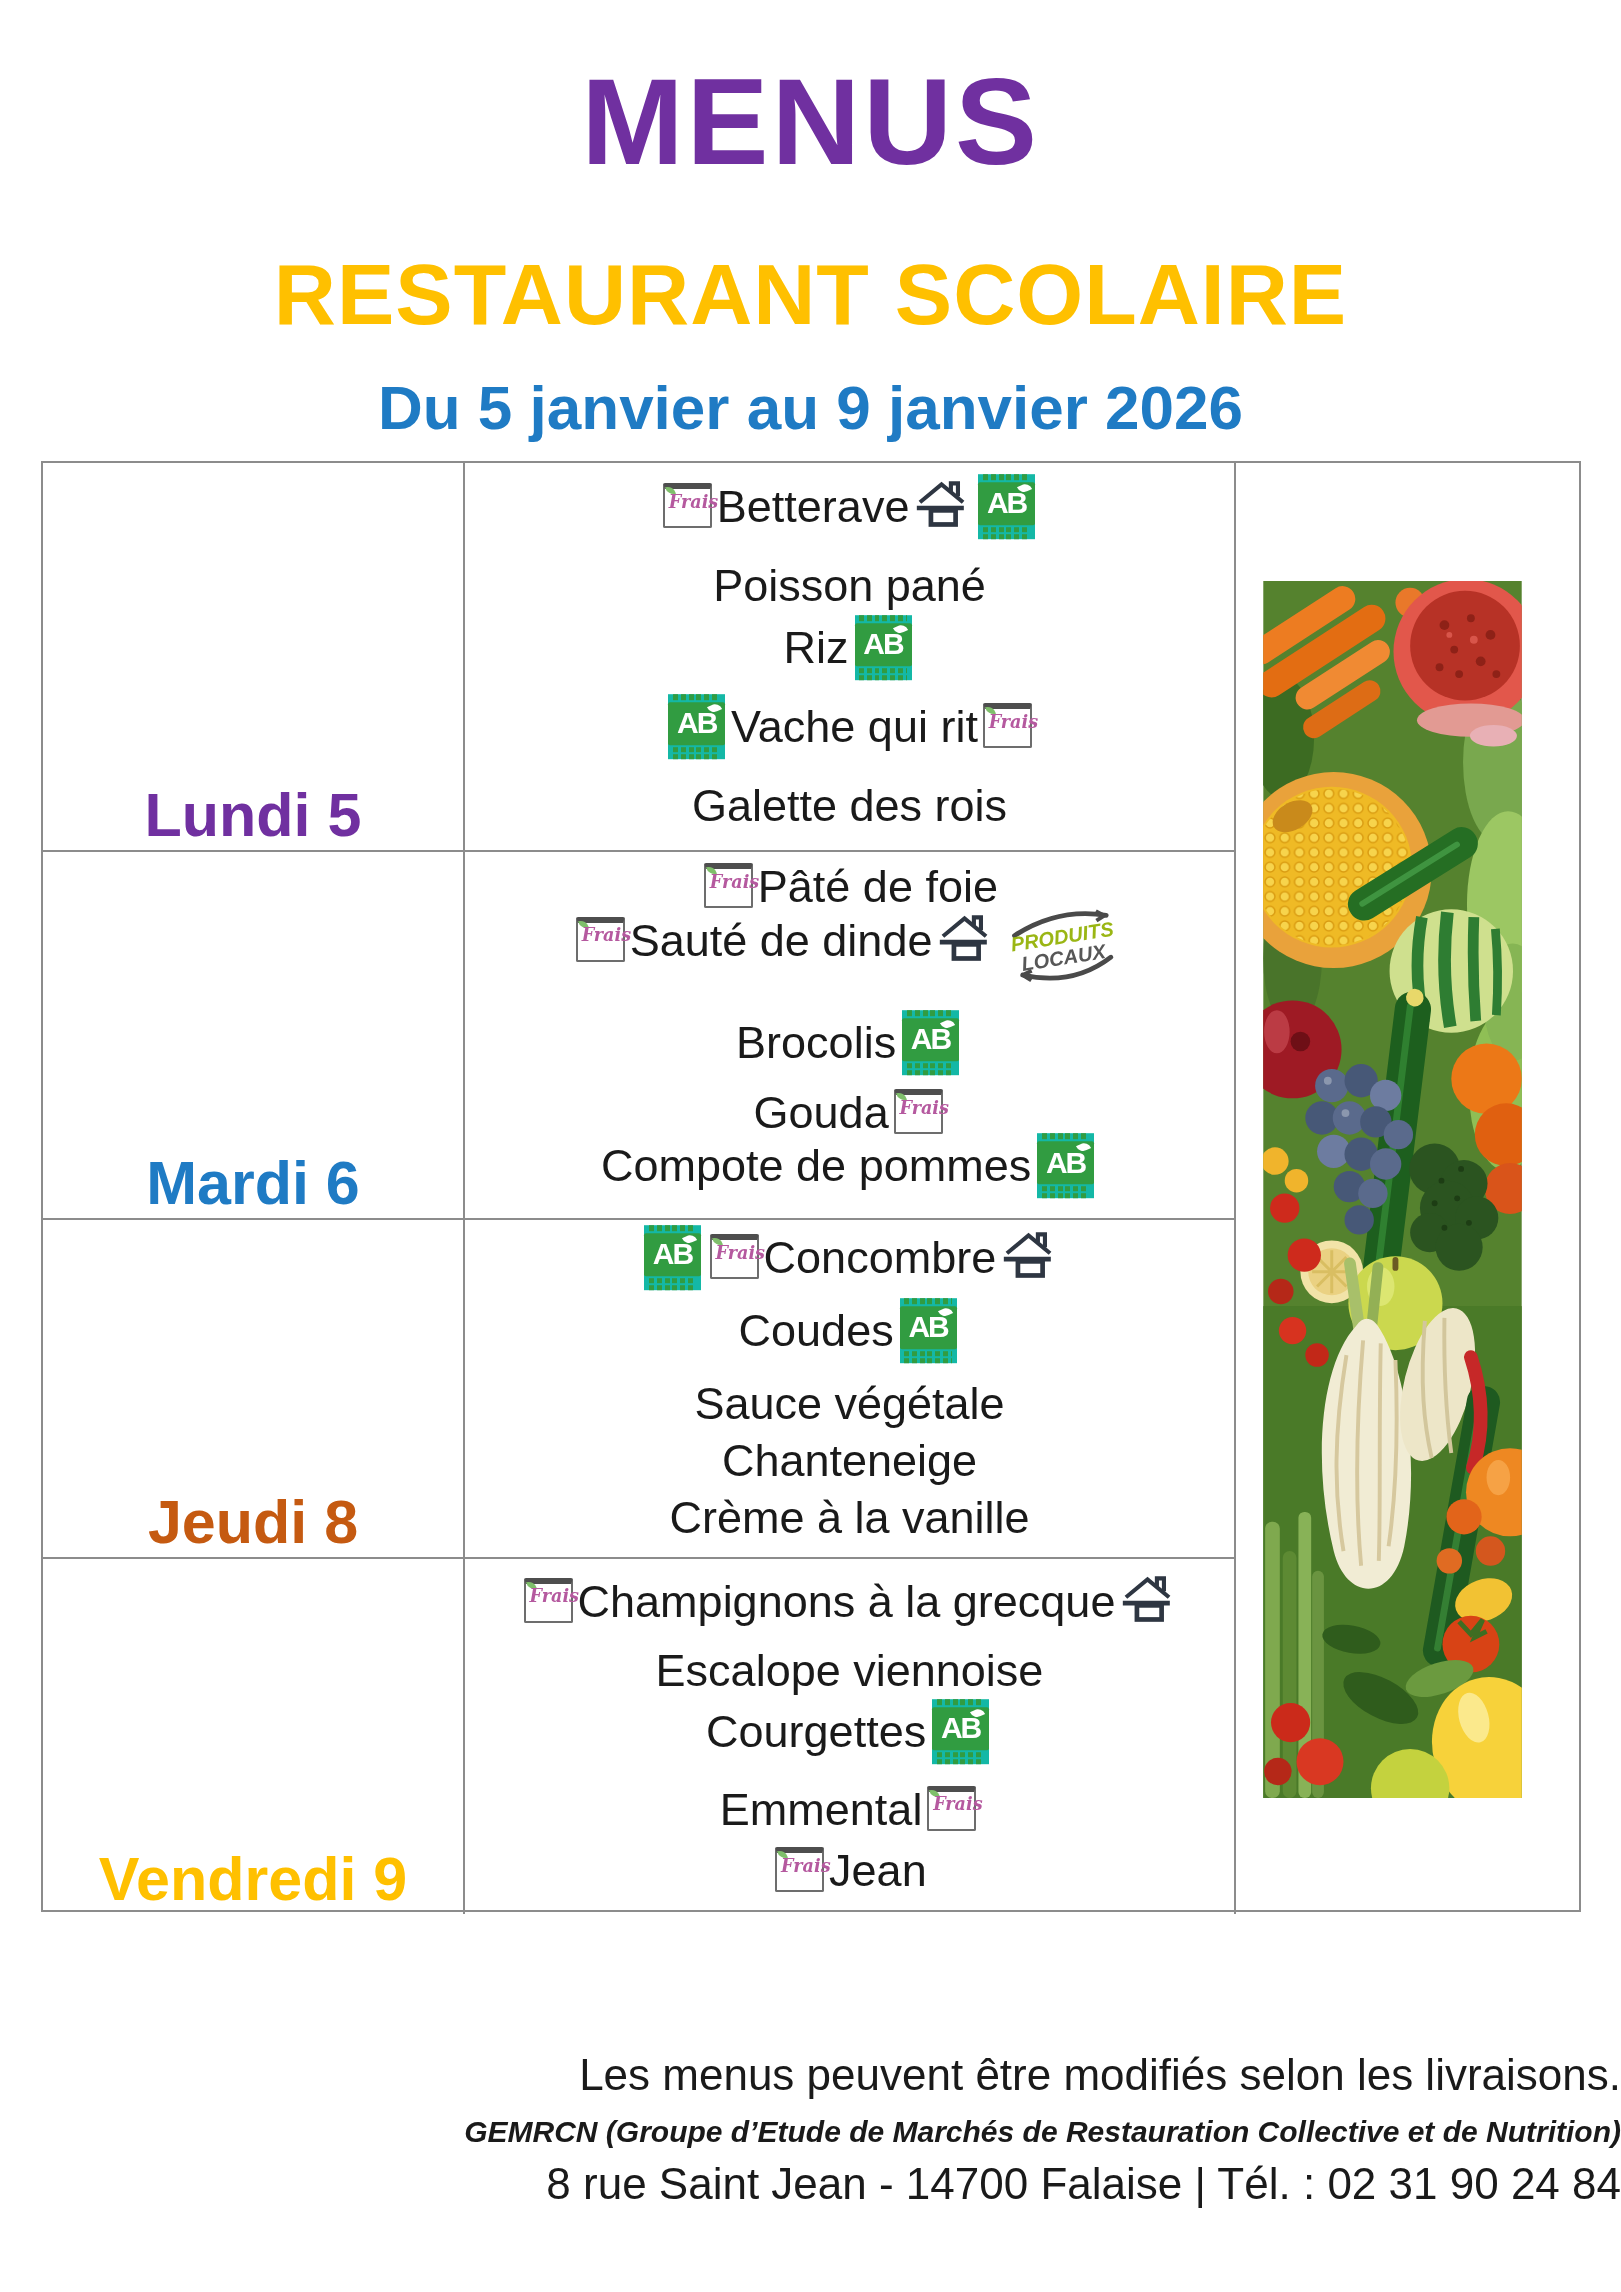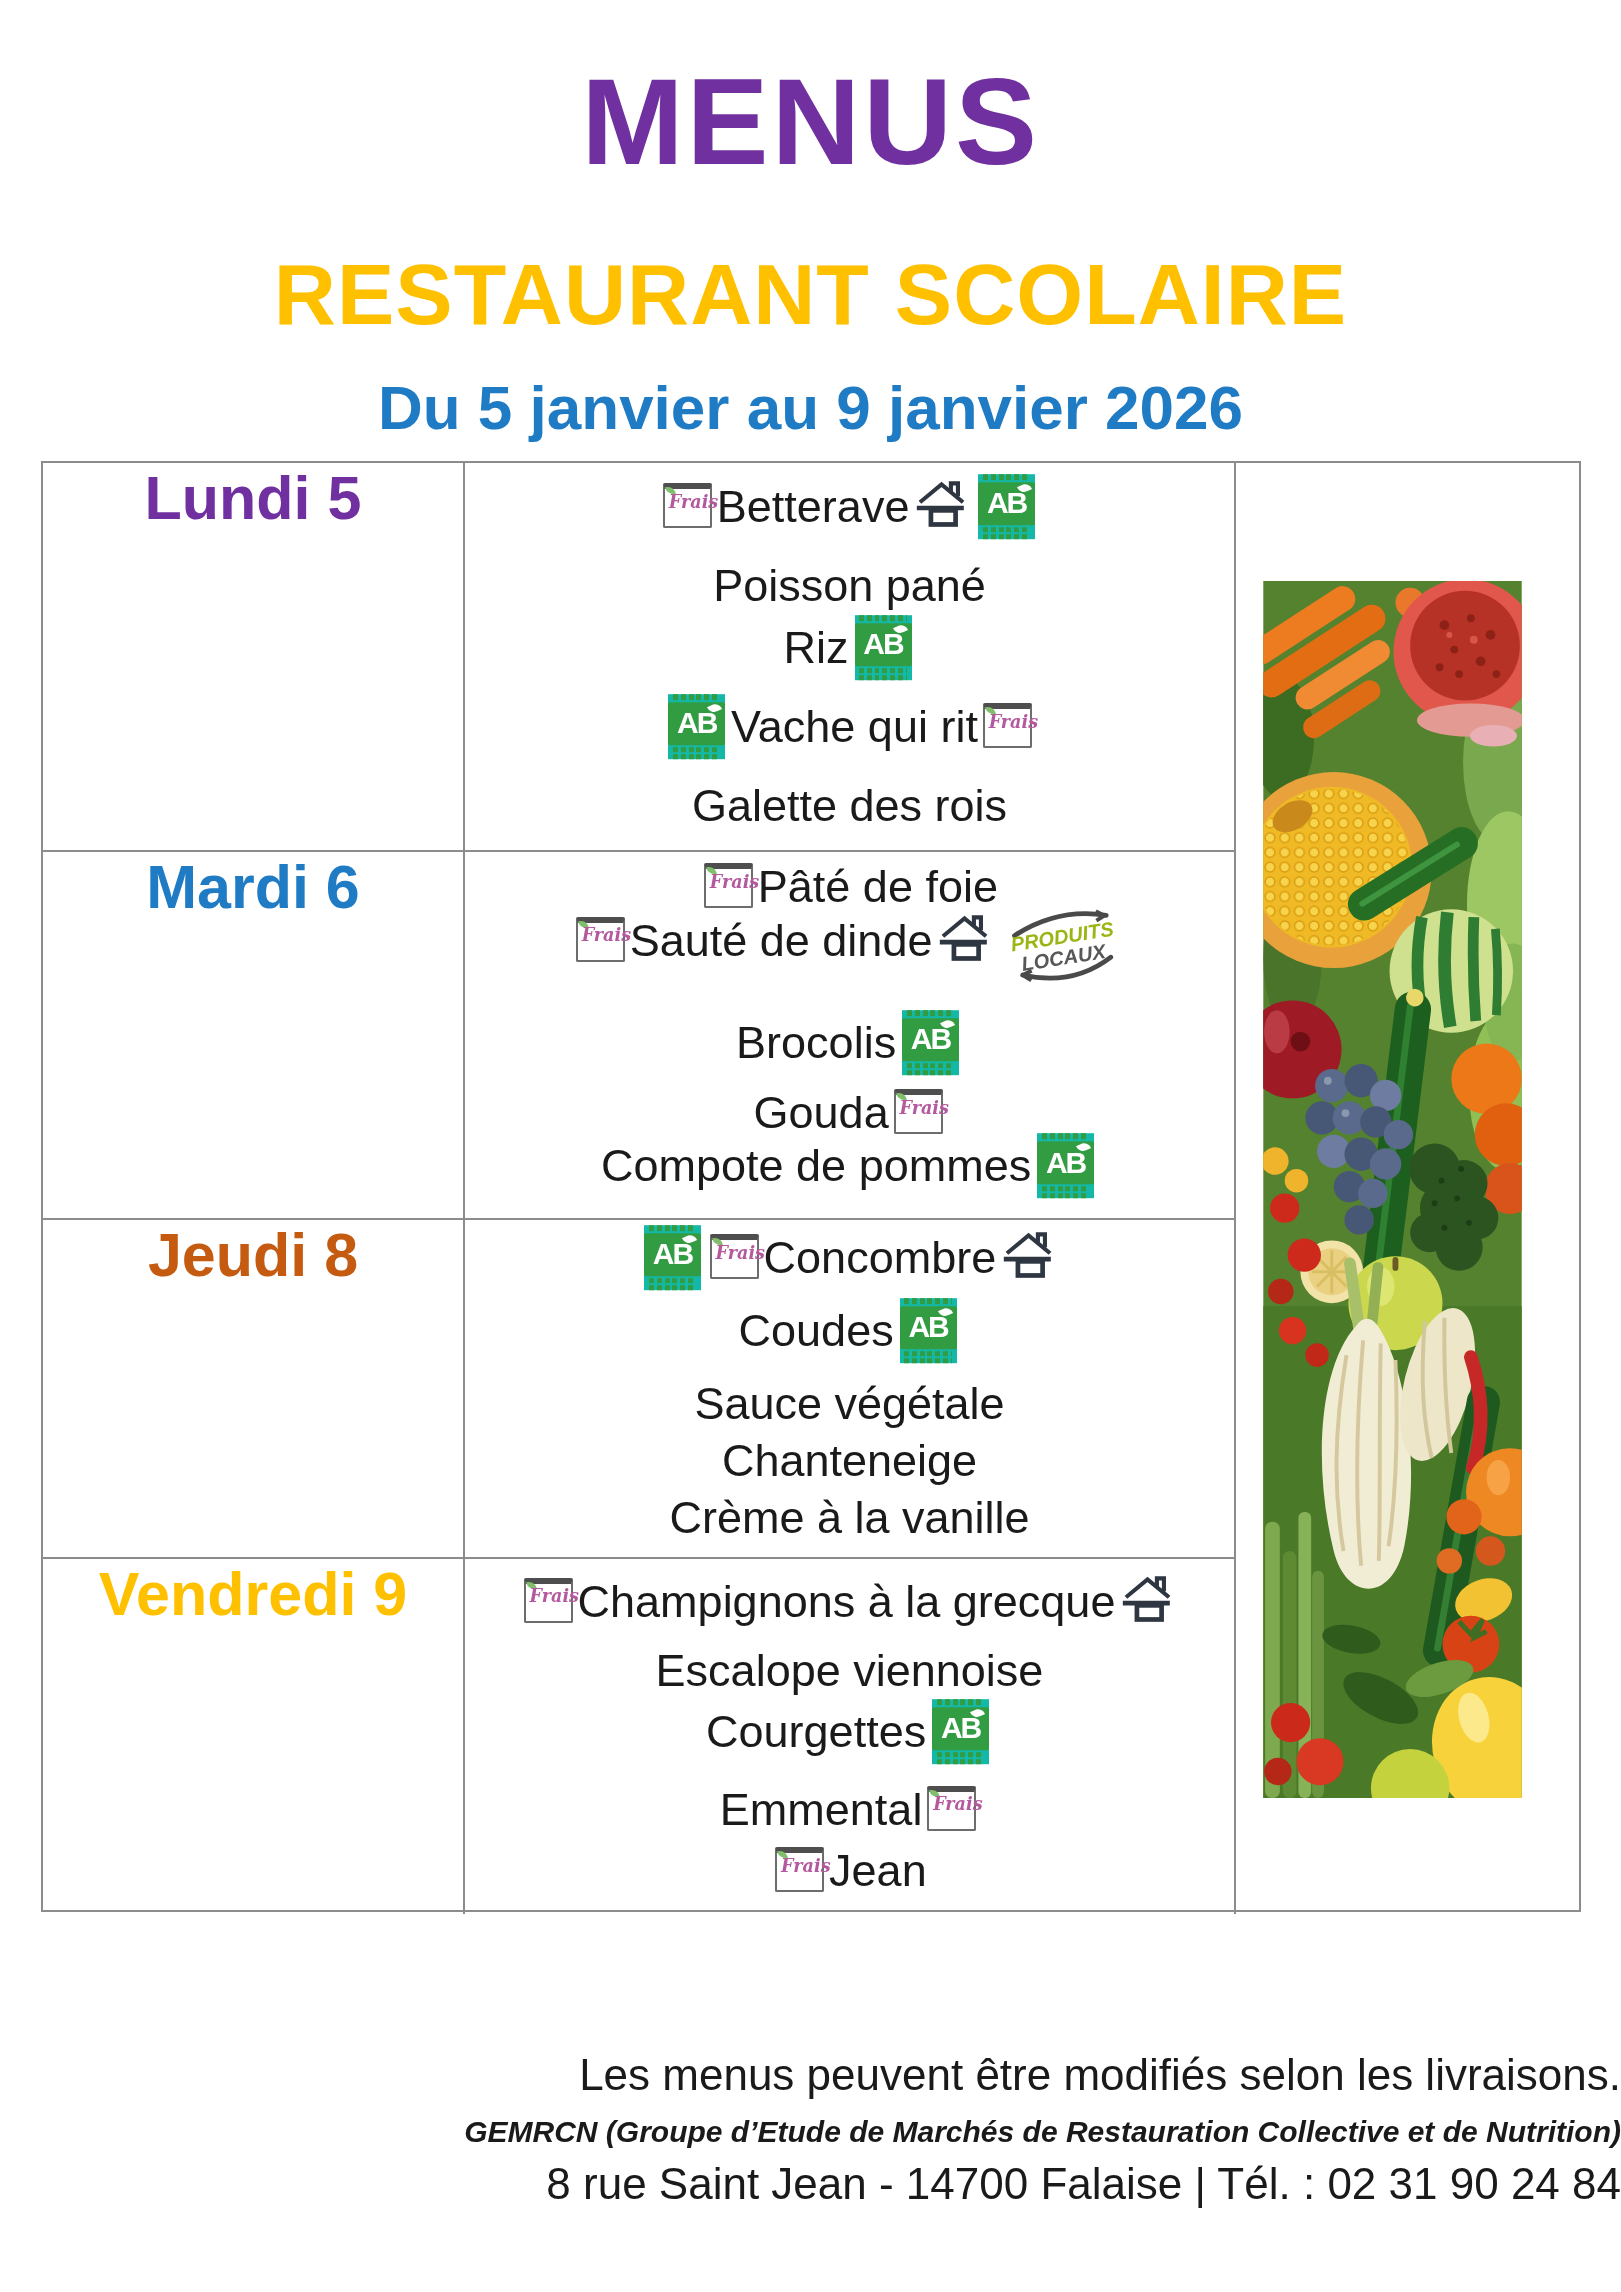--- a/index.html
+++ b/index.html
@@ -13,21 +13,21 @@
   .title-sub{top:245px;font-size:86px;font-weight:bold;color:var(--gold);letter-spacing:1px;}
   .title-date{top:372px;font-size:62px;font-weight:bold;color:var(--blue);}
 
   .menu-table{
     position:absolute;left:41px;top:461px;width:1540px;height:1451px;
     display:grid;grid-template-columns:422px 771px 346px;
     grid-template-rows:389px 368px 339px 355px;
     border:2px solid var(--border);box-sizing:border-box;
   }
   .day-cell{
-    grid-column:1;display:flex;align-items:flex-start;justify-content:center;
+    grid-column:1;display:flex;align-items:flex-end;justify-content:center;
     font-size:61px;font-weight:bold;
     border-right:2px solid var(--border);border-bottom:2px solid var(--border);
     box-sizing:border-box;
   }
   .menu-cell{
     grid-column:2;display:flex;flex-direction:column;justify-content:space-evenly;
     align-items:center;padding:5.9px 0;
     border-right:2px solid var(--border);border-bottom:2px solid var(--border);
     box-sizing:border-box;
   }

